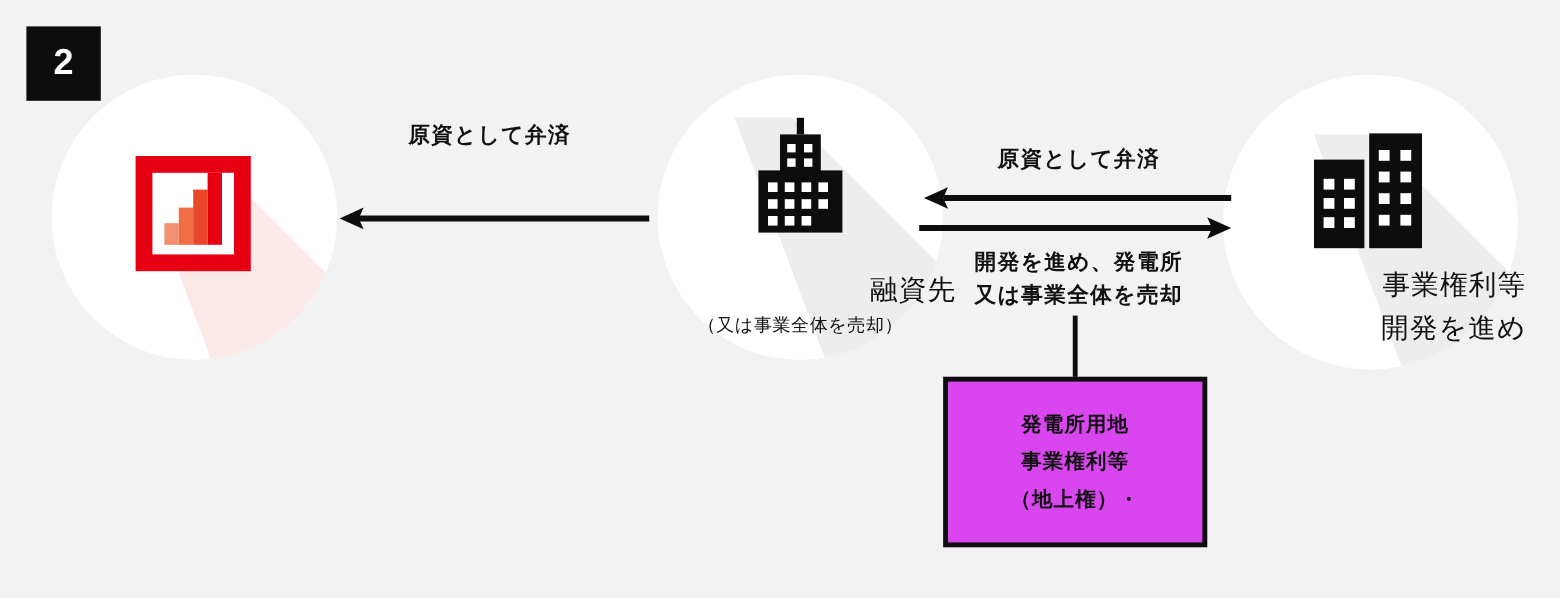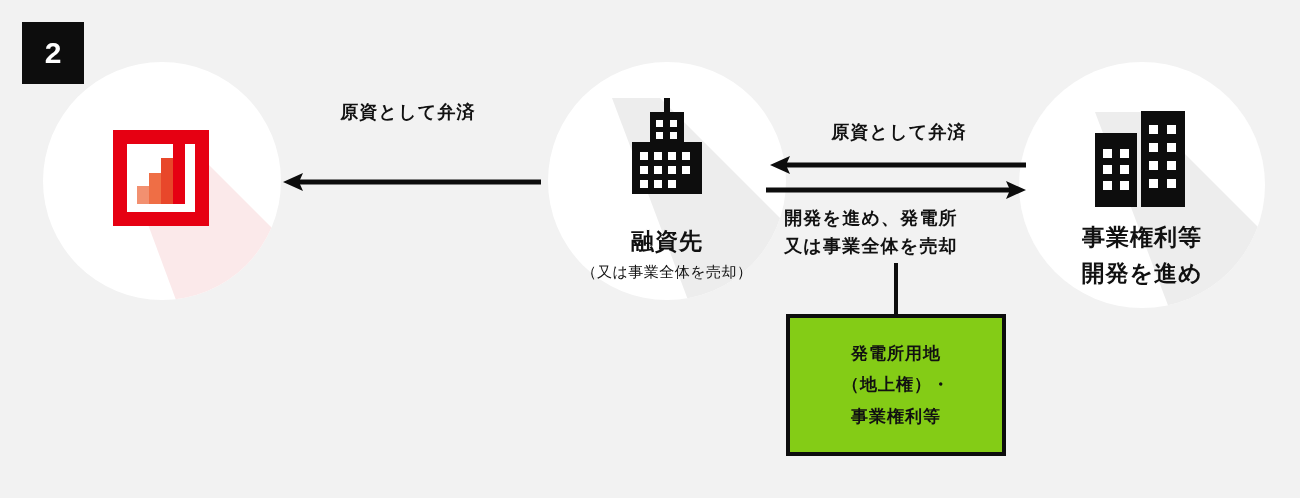--- a/index.html
+++ b/index.html
@@ -104,24 +104,25 @@
   }
 
   
   .node-label {
     position: absolute;
     text-align: center;
     line-height: 1.32;
   }
   .node-label .primary {
     font-size: 23px;
-    font-weight: 700;
+    font-weight: 400;
     letter-spacing: 1px;
     display: block;
     white-space: nowrap;
+    text-align: right;
   }
   .node-label .secondary {
     font-size: 15px;
     font-weight: 400;
     letter-spacing: 0.5px;
     display: block;
     white-space: nowrap;
     margin-top: 6px;
   }
   .label-mid   { left: 537px;  top: 226px; width: 260px; }
@@ -134,21 +135,21 @@
     text-align: center;
     font-size: 18px;
     font-weight: 700;
     letter-spacing: 1.2px;
     line-height: 1.55;
     white-space: nowrap;
     color: #111111;
   }
   .caption-repay   { left: 288px; top: 99px;  width: 240px; }
   .caption-receive { left: 775px; top: 119px; width: 248px; }
-  .caption-sell    { left: 747px; top: 205px; width: 248px; }
+  .caption-sell    { left: 775px; top: 205px; width: 248px; }
 
   
   .arrow-svg {
     position: absolute;
     overflow: visible;
   }
   .arrow-repay   { left: 283px; top: 170px; width: 258px; height: 24px; }
   .arrow-receive { left: 770px; top: 153px; width: 256px; height: 24px; }
   .arrow-sell    { left: 766px; top: 178px; width: 260px; height: 24px; }
 
@@ -162,21 +163,21 @@
     background: #0d0d0d;
   }
   .asset-box {
     position: absolute;
     left: 786px;
     top: 314px;
     width: 220px;
     height: 142px;
     box-sizing: border-box;
     border: 4px solid #0d0d0d;
-    background: #84cc16;
+    background: #d946ef;
     display: flex;
     align-items: center;
     justify-content: center;
   }
   .asset-box-text {
     text-align: center;
     font-size: 17px;
     font-weight: 700;
     letter-spacing: 1px;
     line-height: 1.85;
@@ -297,18 +298,18 @@
   </svg>
   <div class="caption caption-sell">
     <div>開発を進め、発電所</div>
     <div>又は事業全体を売却</div>
   </div>
 
   <div class="connector-line"></div>
   <div class="asset-box">
     <div class="asset-box-text">
       <div>発電所用地</div>
+      <div>事業権利等</div>
       <div>（地上権）・</div>
-      <div>事業権利等</div>
     </div>
   </div>
 
 </div>
 
 </body></html>

